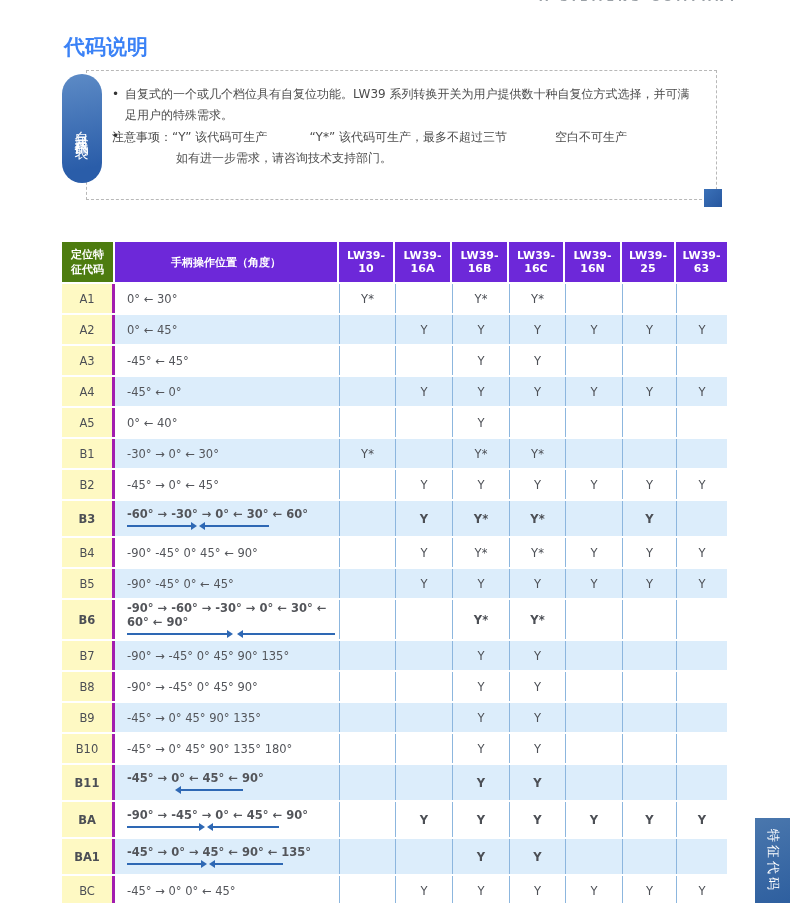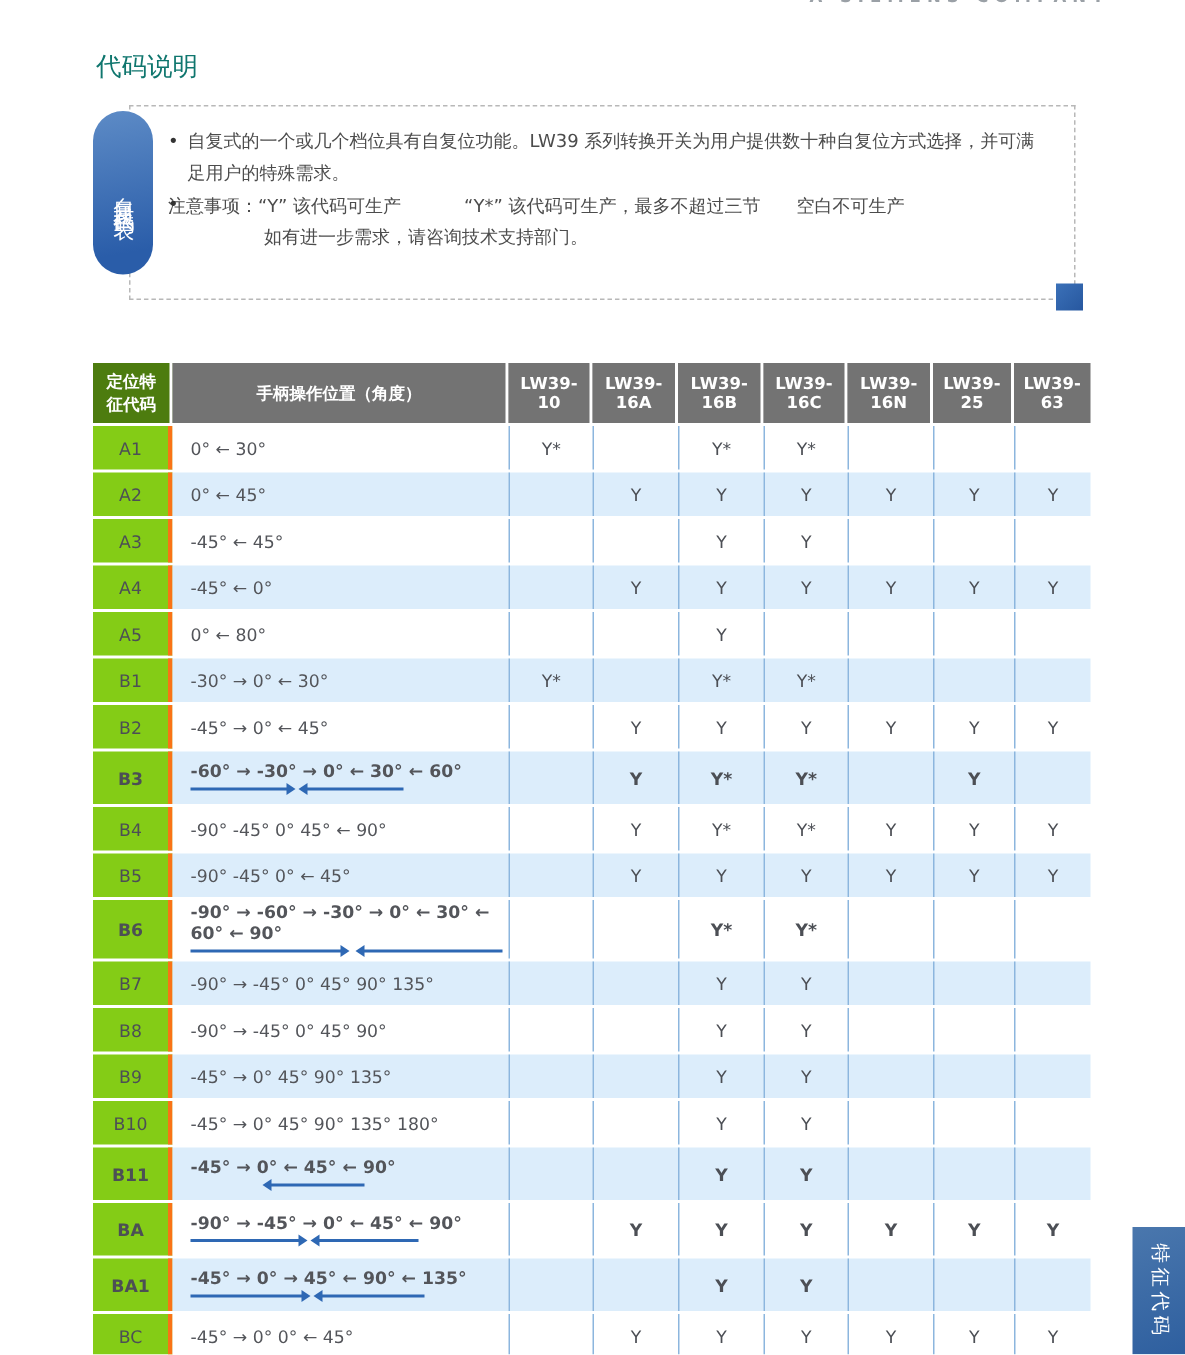--- a/index.html
+++ b/index.html
@@ -8,22 +8,22 @@
     overflow:hidden; font-family:"DejaVu Sans","Liberation Sans",sans-serif;
   }
 
   
   .tagline {
     position:absolute; top:-9px; right:50px; font-size:11px; font-weight:600;
     letter-spacing:4px; color:#9aa0a6; white-space:nowrap;
   }
 
   .page-title {
-    position:absolute; left:64px; top:33px; font-size:17px; font-weight:normal;
-    color:#0f766e;
+    position:absolute; left:64px; top:33px; font-size:21px; font-weight:bold;
+    color:#3b82f6;
   }
 
   
   .info-box {
     position:absolute; left:86px; top:70px; width:631px; height:130px;
     border:1px dashed #b8b8b8; box-sizing:border-box;
   }
   .pill {
     position:absolute; left:62px; top:74px; width:40px; height:109px;
     border-radius:21px; background:linear-gradient(170deg,#5d8bc6 0%,#2a5da9 85%);
@@ -31,40 +31,40 @@
     writing-mode:vertical-rl; font-size:14px; letter-spacing:3px; z-index:2;
   }
   .info-content {
     position:absolute; left:112px; top:84px; width:586px; font-size:12px;
     color:#4c4c4c; line-height:21px;
   }
   .bullet-item { position:relative; padding-left:13px; }
   .bullet-item .bdot { position:absolute; left:0; top:0; color:#333; }
   .note-line { margin-top:1px; }
   .note-seg1 { margin-right:42px; }
-  .note-seg2 { margin-right:24px; }
+  .note-seg2 { margin-right:48px; }
   .note-followup { margin-left:64px; }
   .corner-square {
     position:absolute; left:704px; top:189px; width:18px; height:18px;
     background:linear-gradient(135deg,#3b71b8,#27579f); z-index:2;
   }
 
   
   .table-wrap { position:absolute; left:62px; top:240px; width:665px; }
   table { width:665px; table-layout:fixed; border-collapse:separate; border-spacing:0 2px; }
   th {
-    background:#737373; color:#ffffff; font-size:11px; font-weight:bold;
+    background:#6d28d9; color:#ffffff; font-size:11px; font-weight:bold;
     height:40px; text-align:center; vertical-align:middle; padding:0 1px;
     border-right:2px solid #ffffff; white-space:pre-line; box-sizing:border-box;
   }
   th:last-child { border-right:none; }
   th.col-code { background:#4d7c0f; }
   td { height:29px; font-size:11.5px; color:#4c4f55; vertical-align:middle; box-sizing:border-box; }
   tr.tall td { height:35px;font-weight:bold; }
-  td.code { background:#84cc16; text-align:center; border-right:3px solid #f97316; }
+  td.code { background:#fef9c3; text-align:center; border-right:3px solid #a21caf; }
   td.angle { padding-left:12px; color:#53555a; }
   td.mark { text-align:center; border-left:1px solid #8cb6de; }
   tr.tint td.angle, tr.tint td.mark { background:#dcedfb; }
   tr.plain td.angle, tr.plain td.mark { background:#ffffff; }
 
   .angle-wrap { display:flex; flex-direction:column; justify-content:flex-start; }
   .arrow-track { position:relative; height:8px; margin-top:1px; }
   .ua { position:absolute; top:3px; height:0; border-top:2px solid #2e68b4; }
   .ua::after {
     content:""; position:absolute; top:-5px; width:0; height:0;
@@ -196,21 +196,21 @@
             <td class="mark">Y</td>
             <td class="mark">Y</td>
             <td class="mark">Y</td>
             <td class="mark">Y</td>
             <td class="mark">Y</td>
           </tr>
           <tr class="plain">
             <td class="code">A5</td>
             <td class="angle">
               <div class="angle-wrap">
-                <span>0° ← 80°</span>
+                <span>0° ← 40°</span>
               </div>
             </td>
             <td class="mark"></td>
             <td class="mark"></td>
             <td class="mark">Y</td>
             <td class="mark"></td>
             <td class="mark"></td>
             <td class="mark"></td>
             <td class="mark"></td>
           </tr>

